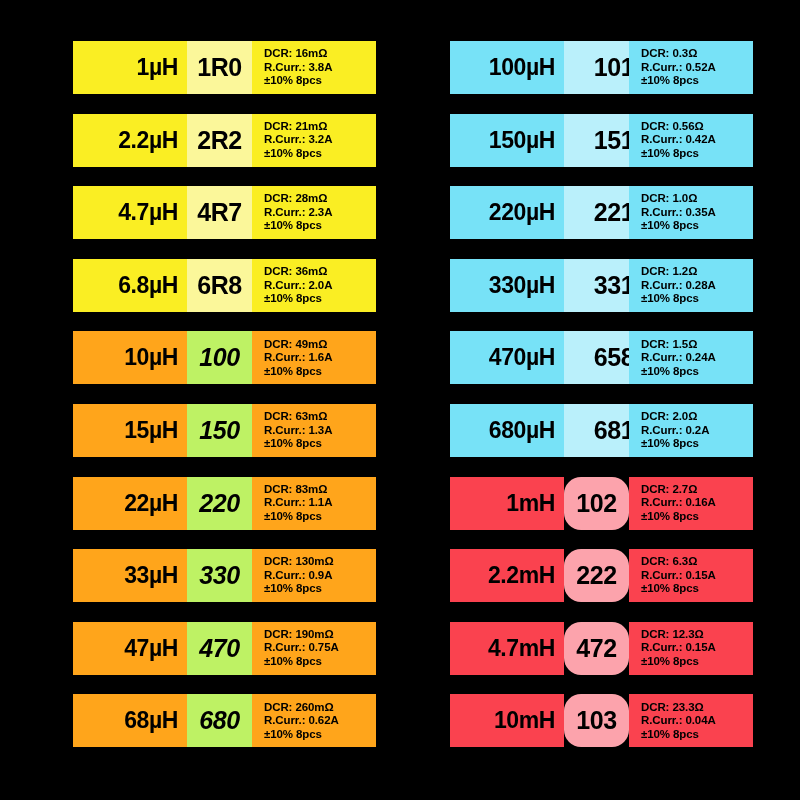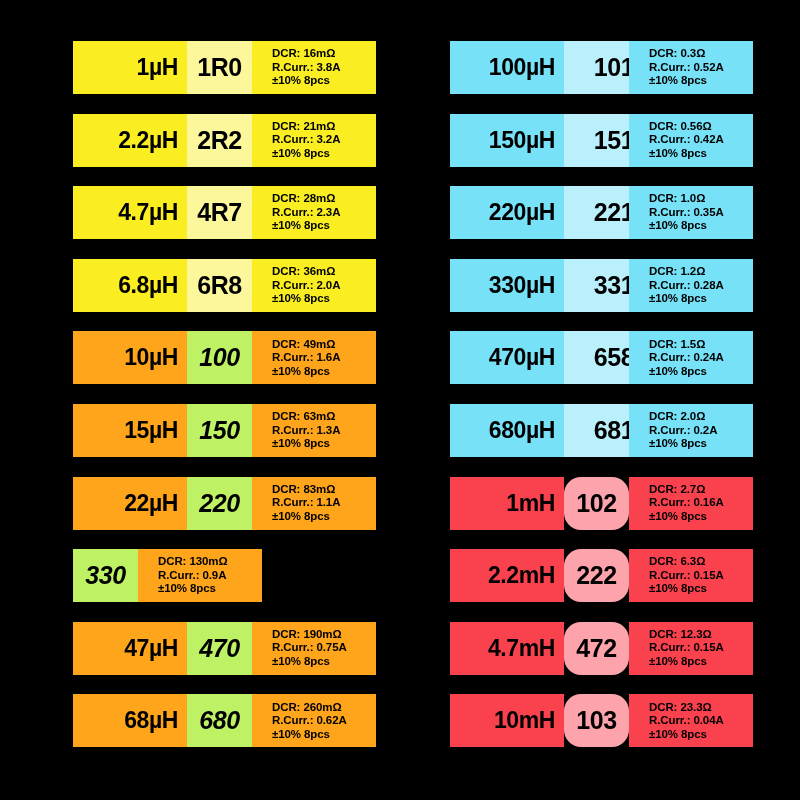--- a/index.html
+++ b/index.html
@@ -57,21 +57,21 @@
     font-size: 25px;
     font-weight: bold;
     color: #000000;
     letter-spacing: -0.4px;
   }
   .seg-specs {
     width: 124px;
     flex-direction: column;
     justify-content: center;
     align-items: flex-start;
-    padding-left: 20px;
+    padding-left: 12px;
     line-height: 1.18;
   }
   .spec-line {
     font-size: 11.5px;
     font-weight: bold;
     color: #000000;
     white-space: nowrap;
     letter-spacing: -0.1px;
   }
 
@@ -154,20 +154,21 @@
       <div class="label fam-orange">
         <div class="seg seg-value">22µH</div>
         <div class="seg seg-code">220</div>
         <div class="seg seg-specs">
           <div class="spec-line">DCR: 83mΩ</div>
           <div class="spec-line">R.Curr.: 1.1A</div>
           <div class="spec-line">±10% 8pcs</div>
         </div>
       </div>
       <div class="label fam-orange">
+        <div class="seg seg-value">33µH</div>
         <div class="seg seg-code">330</div>
         <div class="seg seg-specs">
           <div class="spec-line">DCR: 130mΩ</div>
           <div class="spec-line">R.Curr.: 0.9A</div>
           <div class="spec-line">±10% 8pcs</div>
         </div>
       </div>
       <div class="label fam-orange">
         <div class="seg seg-value">47µH</div>
         <div class="seg seg-code">470</div>

